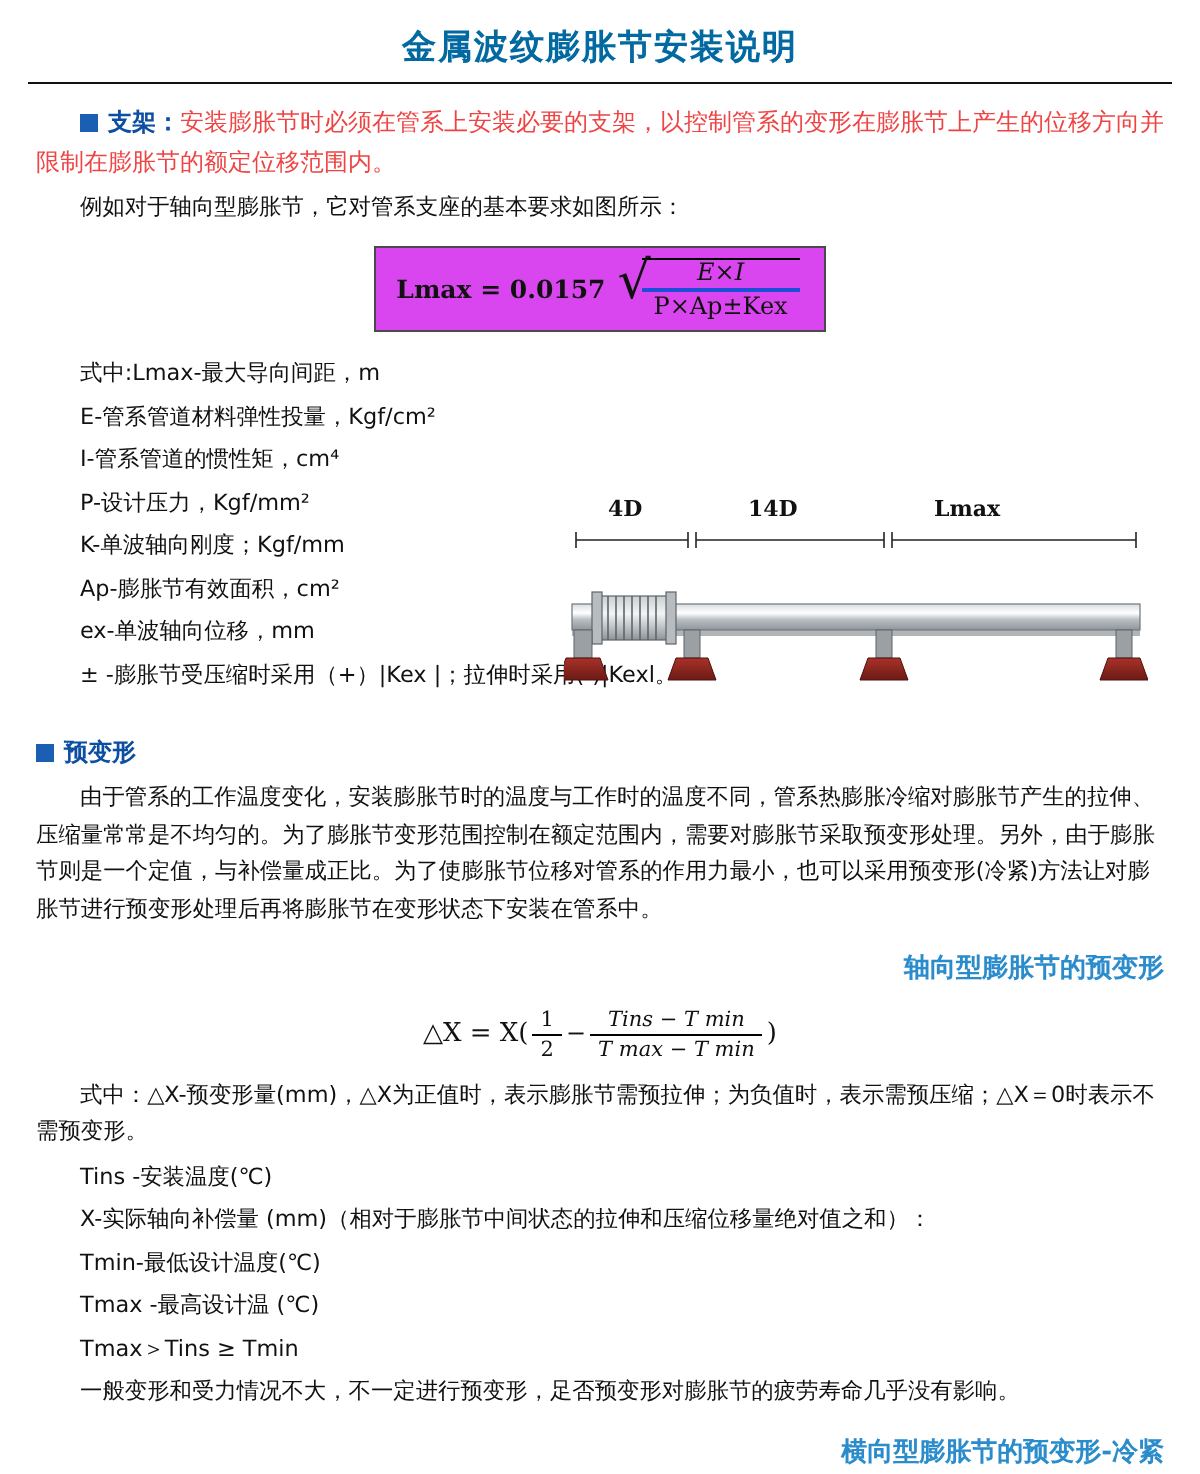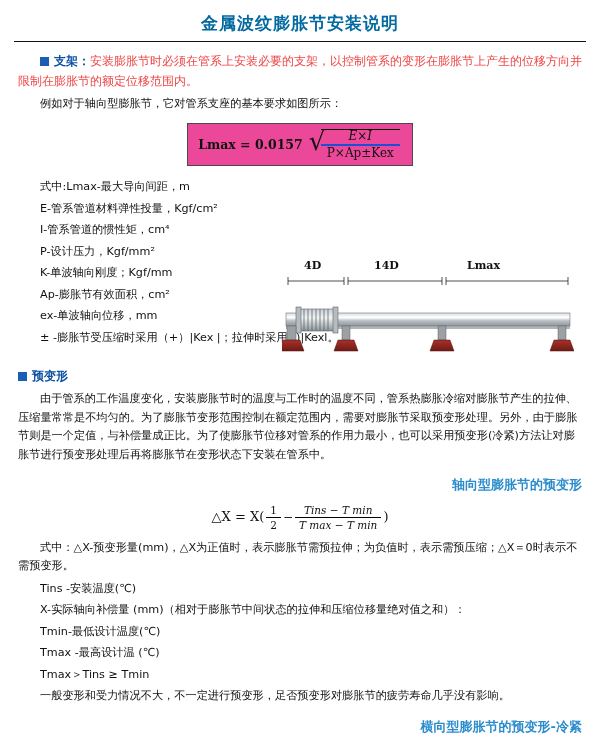--- a/index.html
+++ b/index.html
@@ -75,21 +75,21 @@
     text-align: right;
   }
   .formula-box {
     text-align: center;
     margin: 10px 0 12px 0;
   }
   .formula-inner {
     display: inline-block;
     border: 1px solid #4a4a4a;
     padding: 5px 12px 5px 10px;
-    background: #ec4899;
+    background: #d946ef;
     font-family: "DejaVu Serif", "Liberation Serif", serif;
     font-size: 12px;
     line-height: 1.1;
   }
   .lmax-lbl {
     font-weight: bold;
     font-size: 12.5px;
     vertical-align: middle;
     margin-right: 6px;
   }
@@ -133,21 +133,21 @@
   .fig-wrap {
     position: relative;
     width: 100%;
     height: 115px;
     margin-top: -104px;
     margin-bottom: 2px;
   }
   .figure {
     position: absolute;
     right: 8px;
-    top: 11px;
+    top: 0;
     width: 292px;
     height: 112px;
   }
   .diagram-labels {
     position: relative;
     height: 16px;
     font-size: 11px;
     font-weight: bold;
     font-family: "DejaVu Serif", "Liberation Serif", serif;
   }

